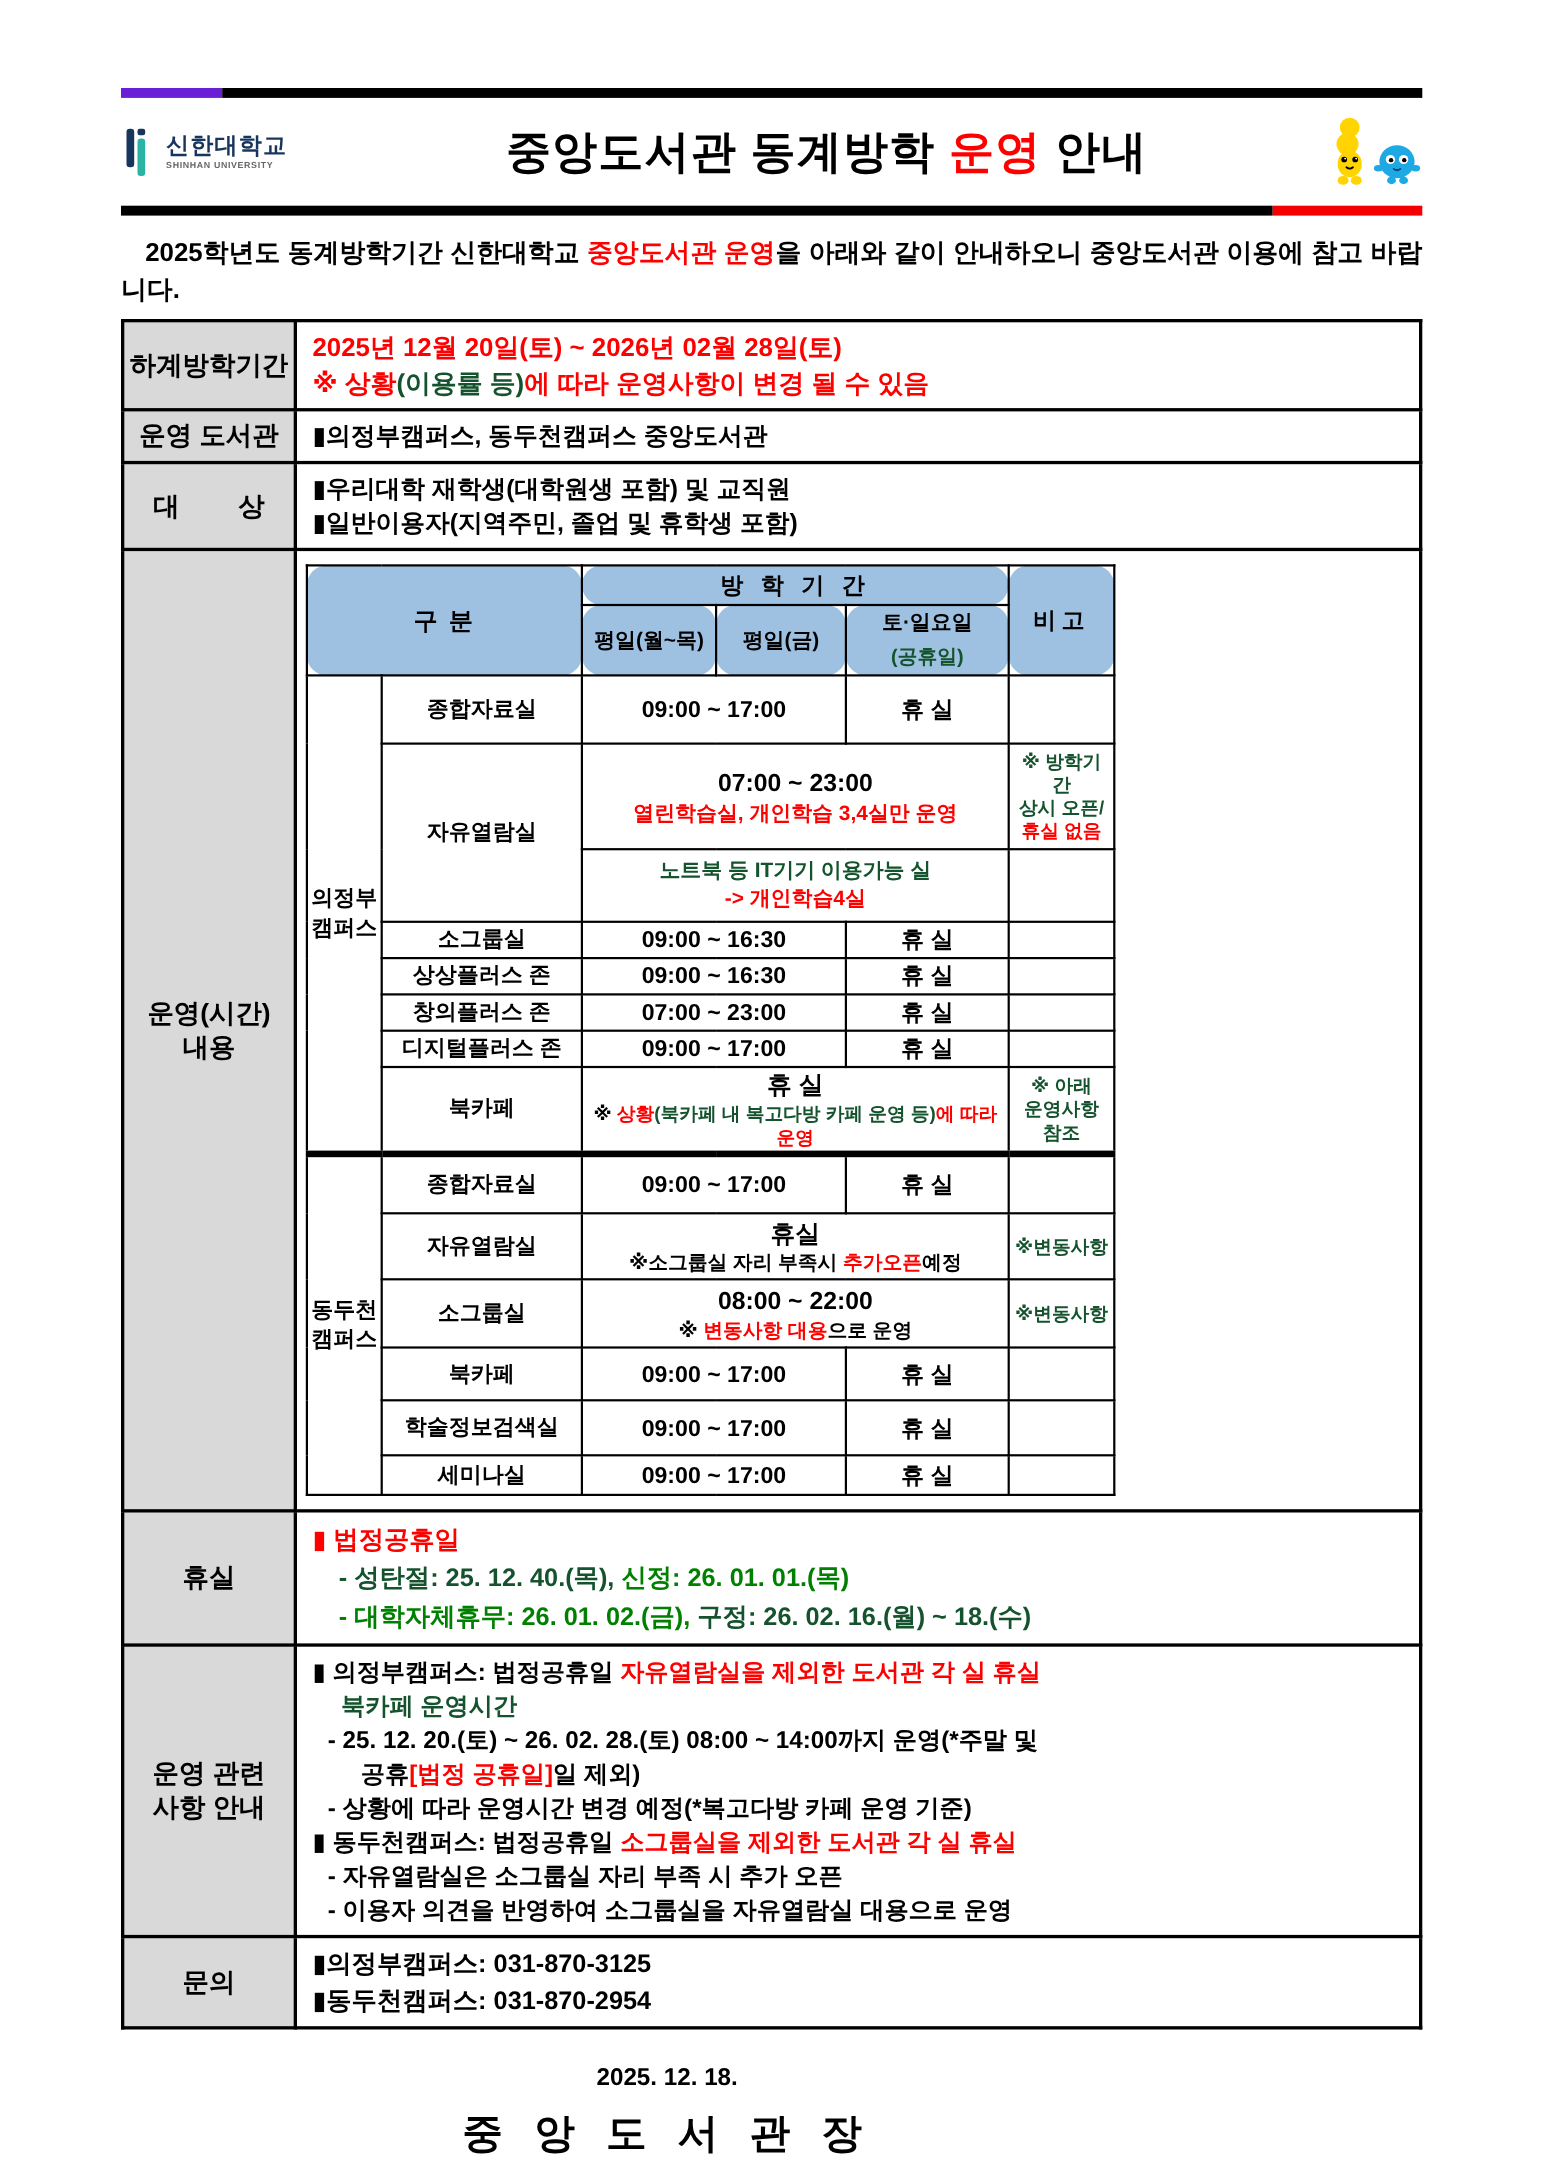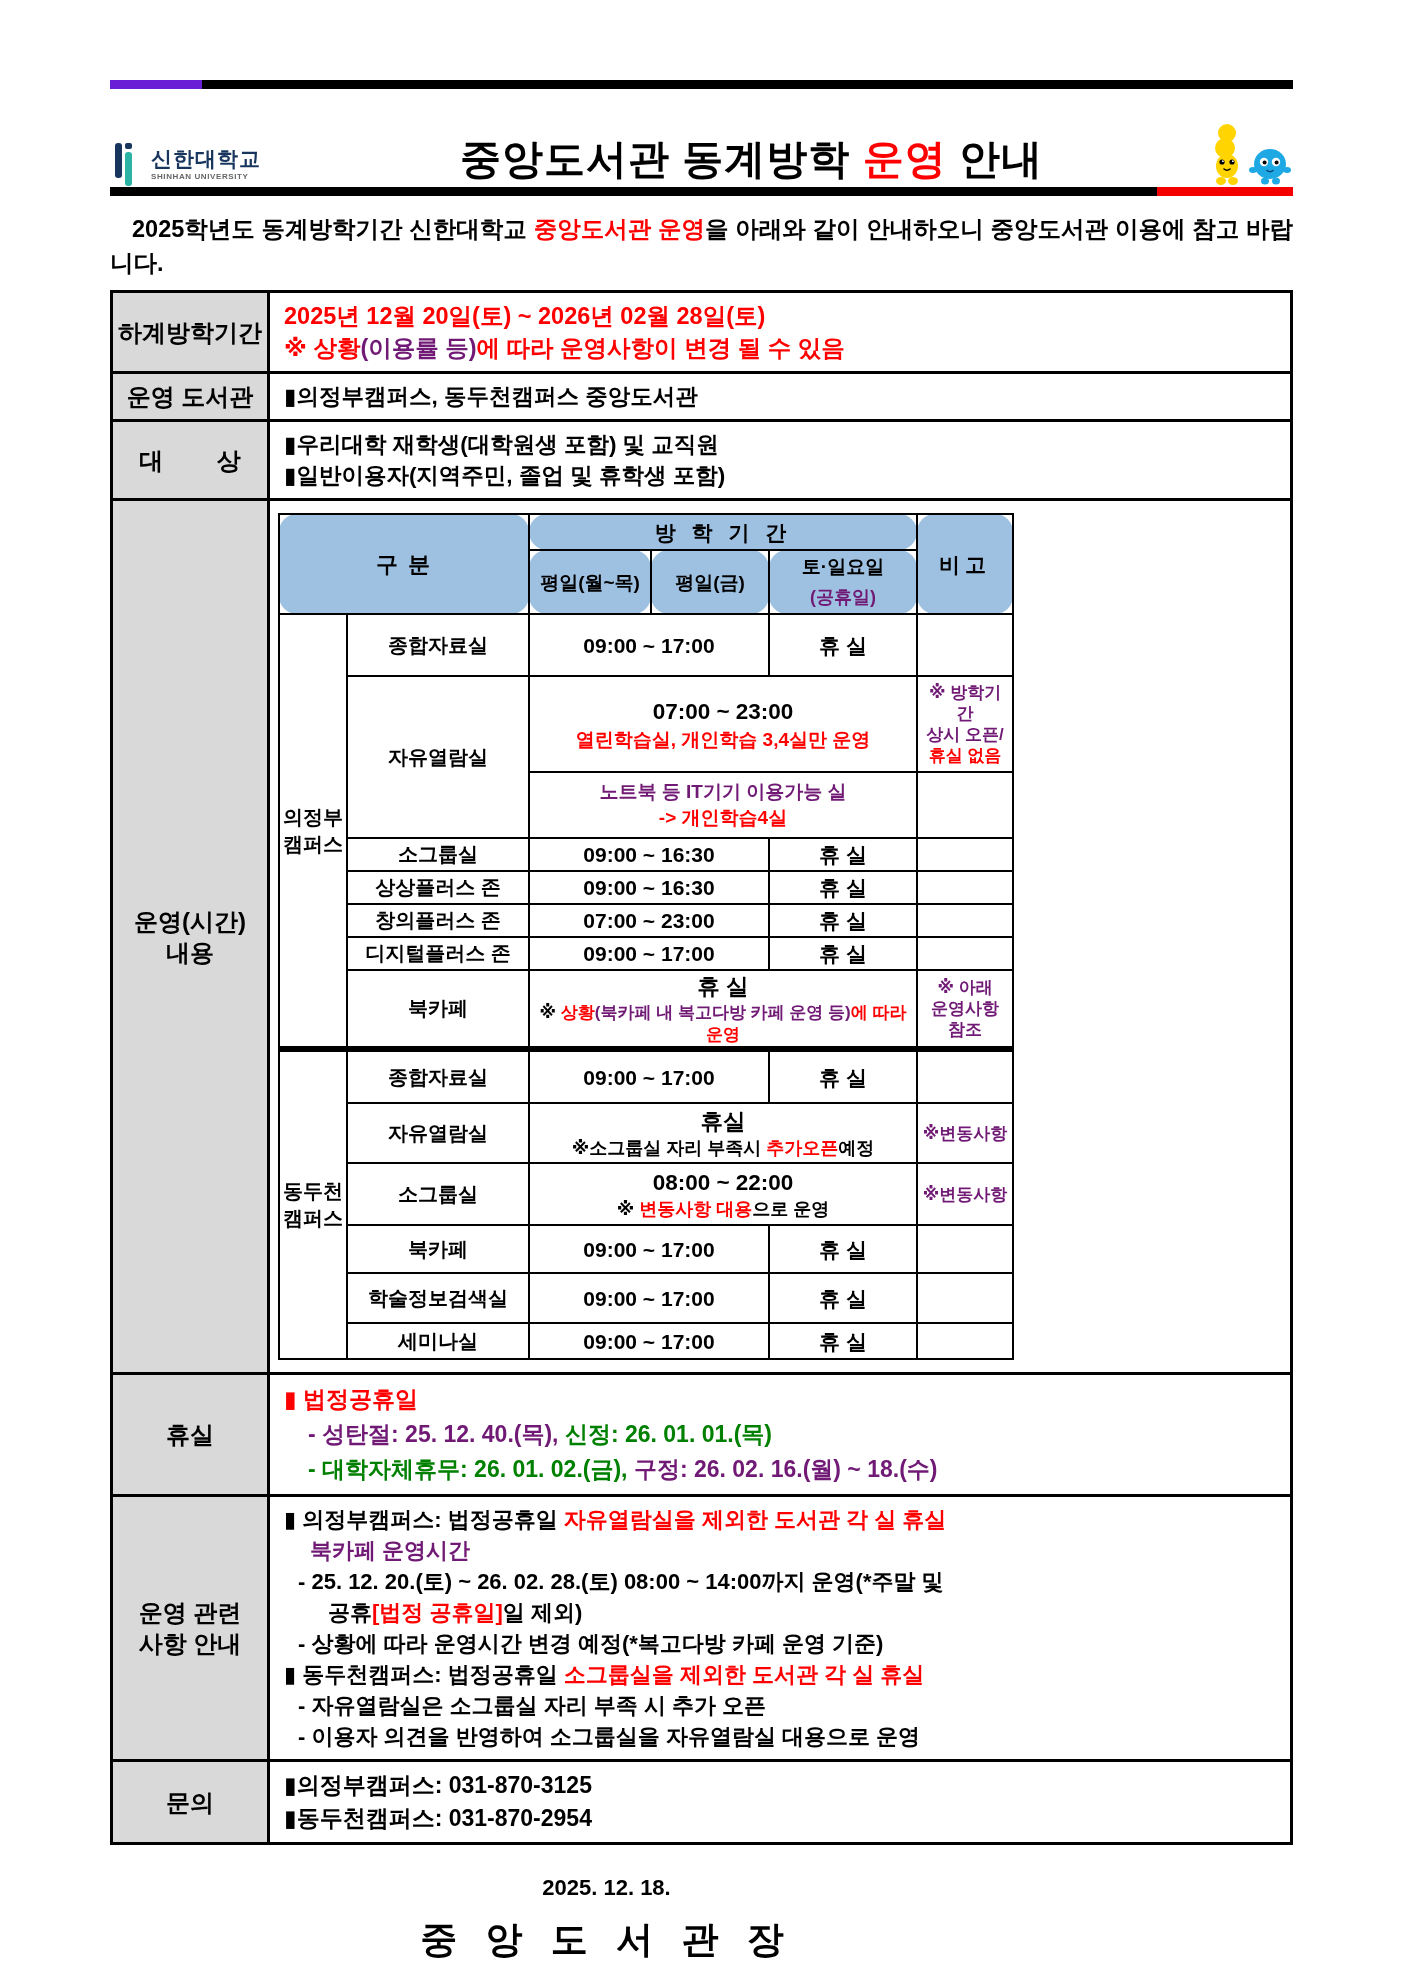--- a/index.html
+++ b/index.html
@@ -10,32 +10,32 @@
   }
   .content{width:1183px;margin-left:110px;padding-top:80px;}
 
   
   .top-bar{display:flex;height:9px;}
   .seg-purple{width:92px;background:#6a1fd6;}
   .seg-black{flex:1;background:#000;}
   .bottom-bar{display:flex;height:9px;}
   .seg-red{width:136px;background:#f40000;}
 
-  .header-main{display:flex;align-items:flex-end;height:98px;gap:36px;}
+  .header-main{display:flex;align-items:center;height:98px;gap:36px;}
   .logo{display:flex;align-items:center;gap:7px;width:215px;}
   .logo-text{display:flex;flex-direction:column;line-height:1.1;}
   .logo-kr{font-size:21px;color:#17355d;letter-spacing:1px;}
   .logo-en{font-size:8px;color:#666;letter-spacing:.6px;margin-top:3px;}
   .title{flex:1;text-align:center;font-size:41px;letter-spacing:1px;white-space:nowrap;}
   .mascots{width:115px;display:flex;align-items:flex-end;justify-content:flex-end;}
 
   .intro{margin:16px 0 10px;font-size:23.5px;line-height:34px;text-align:justify;text-indent:22px;}
 
   .red{color:#ff0000;}
-  .blue{color:#701a75;}
+  .blue{color:#14532d;}
   .green{color:#008000;}
 
   table.outer{border-collapse:collapse;width:100%;}
   table.outer > tbody > tr > td{border:3px solid #000;vertical-align:middle;}
   td.label{background:#d9d9d9;width:152px;text-align:center;font-size:24px;line-height:31px;}
   td.label .pre{white-space:pre;}
   td.value{padding:7px 14px;font-size:22.5px;line-height:31px;}
   .vac-line{font-size:23.5px;line-height:32px;}
 
   td.schedule-cell{padding:12px 8px;vertical-align:top;}

